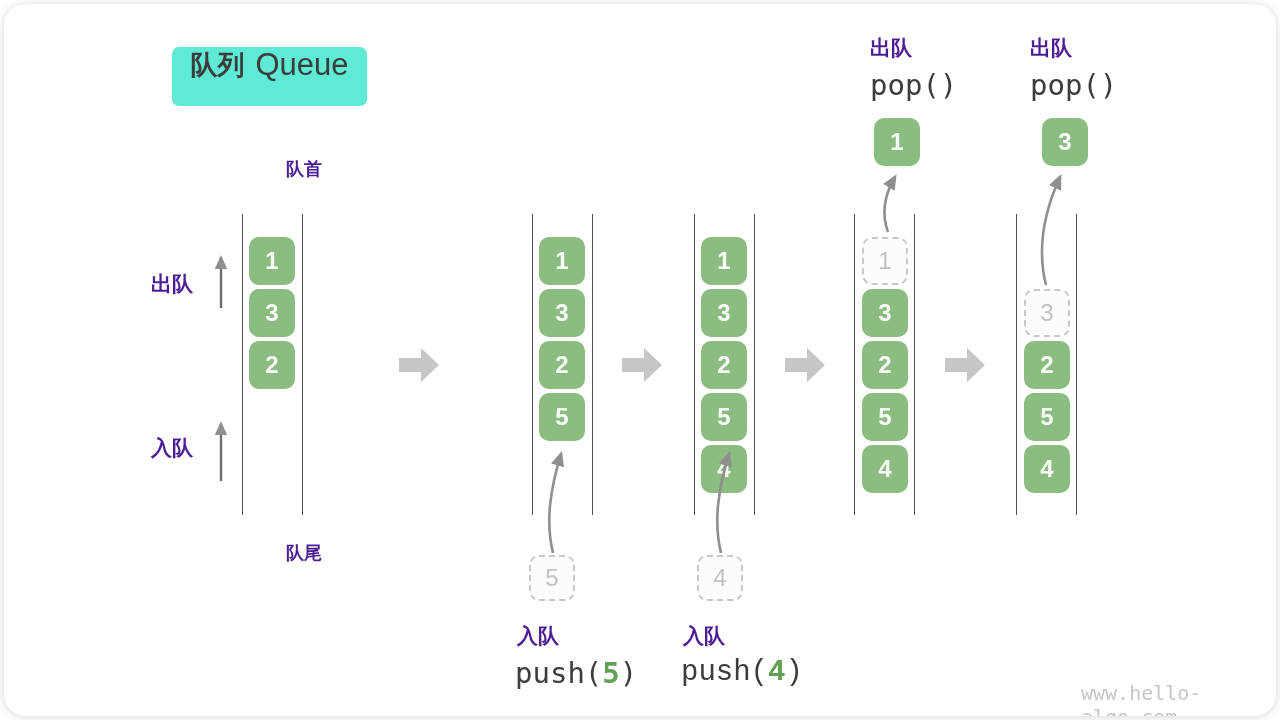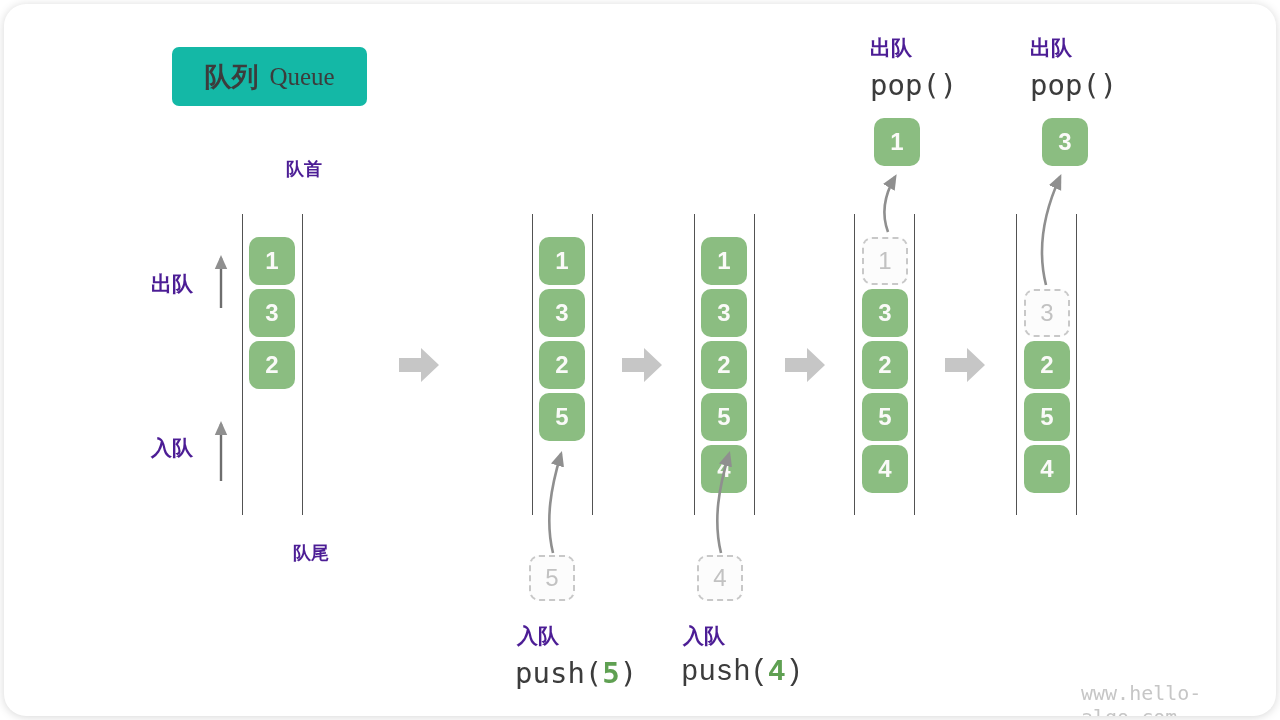--- a/index.html
+++ b/index.html
@@ -4,25 +4,25 @@
 <style>
   * { margin:0; padding:0; box-sizing:border-box; }
   html,body { width:1280px; height:720px; background:#ffffff;
     font-family:"Liberation Sans","DejaVu Sans",sans-serif; }
   .card { position:absolute; left:4px; top:4px; width:1272px; height:712px;
     background:#ffffff; border-radius:22px;
     box-shadow:0 1px 10px rgba(0,0,0,0.16); overflow:hidden; }
   .abs { position:absolute; }
 
   .title-badge { left:168px; top:43px; width:195px; height:59px;
-    background:#14b8a6; border-radius:7px; display:flex; align-items:center;
+    background:#5eead4; border-radius:7px; display:flex; 
     justify-content:center; gap:11px; }
   .title-zh { font-size:27px; font-weight:bold; color:#3c3c3c; }
-  .title-en { font-family:Liberation Serif, serif;
-    font-size:25px; color:#3c3c3c; }
+  .title-en { font-family:Liberation Sans, sans-serif;
+    font-size:31px; color:#3c3c3c; }
 
   .cjk { font-weight:bold; color:#4c1d95; }
   .end-label { width:100px; text-align:right; font-size:18px; }
   .side-label { font-size:21px; }
 
   .channel { top:210px; width:61px; height:301px;
     border-left:1.5px solid #525252; border-right:1.5px solid #525252; }
 
   .qbox { width:46px; height:48px; border-radius:10px; background:#8BBD81;
     color:#fafaf8; font-size:24px; font-weight:bold;
@@ -46,21 +46,21 @@
 <body>
 
 <div class="card">
 
   <div class="abs title-badge">
     <span class="title-zh">队列</span>
     <span class="title-en">Queue</span>
   </div>
 
   <div class="abs cjk end-label" style="left:218px; top:153px;">队首</div>
-  <div class="abs cjk end-label" style="left:225px; top:537px;">队尾</div>
+  <div class="abs cjk end-label" style="left:218px; top:537px;">队尾</div>
 
   <div class="abs cjk side-label" style="left:147px; top:266px;">出队</div>
   <div class="abs cjk side-label" style="left:147px; top:430px;">入队</div>
 
   <div class="abs channel" style="left:238px;"></div>
   <div class="abs qbox" style="left:245px; top:233px;">1</div>
   <div class="abs qbox" style="left:245px; top:285px;">3</div>
   <div class="abs qbox" style="left:245px; top:337px;">2</div>
 
   <div class="abs channel" style="left:528px;"></div>

